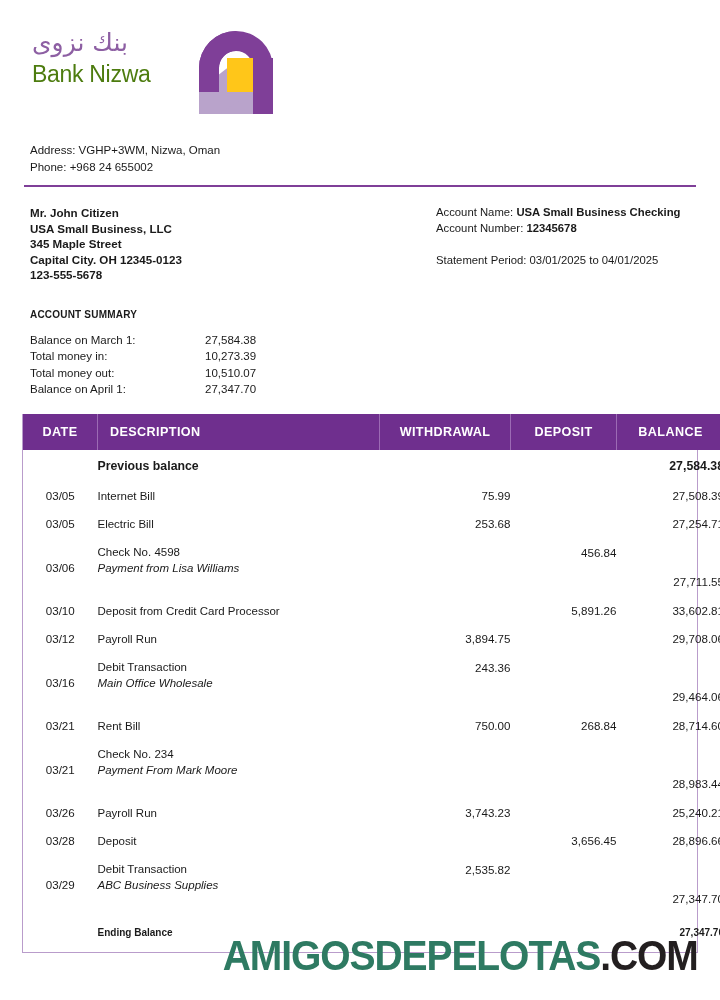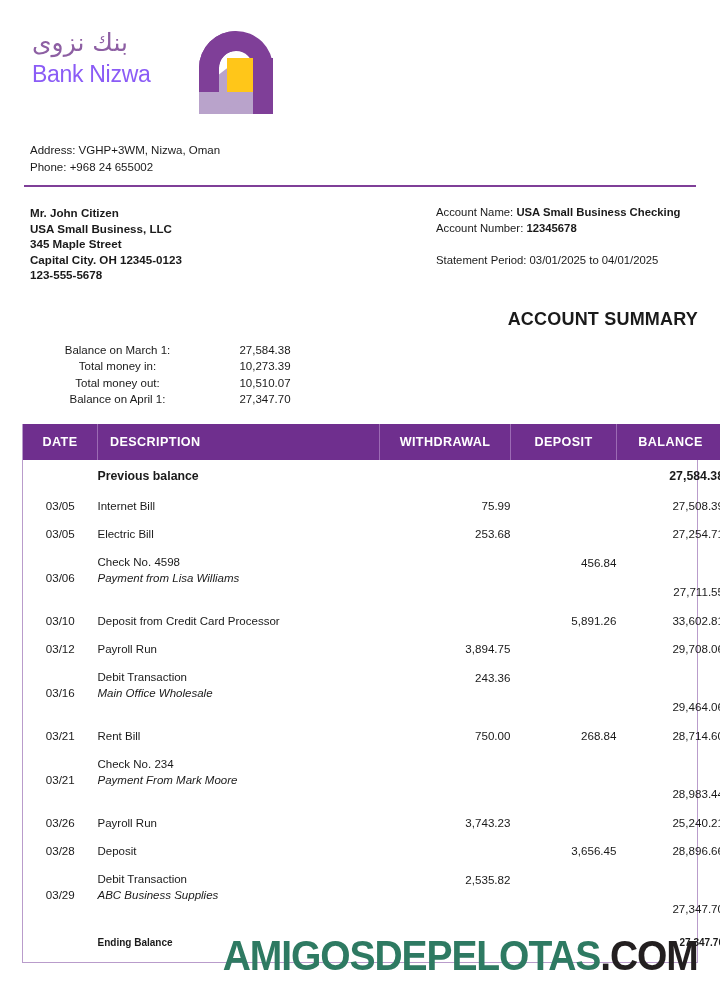--- a/index.html
+++ b/index.html
@@ -44,21 +44,21 @@
     letter-spacing: 0px;
     line-height: 30px;
     direction: rtl;
     text-align: left;
     width: 145px;
     margin-left: 2px;
   }
   .logo-latin {
     font-family: "Liberation Sans", sans-serif;
     font-size: 23px;
-    color: #8b5cf6;
+    color: #4d7c0f;
     line-height: 28px;
     margin-top: 2px;
     margin-left: 2px;
     letter-spacing: -0.3px;
   }
   .logo-mark {
     position: absolute;
     left: 165px;
     top: 0px;
     width: 82px;
@@ -106,33 +106,32 @@
   .info-right .val { font-weight: bold; }
   .stmt-period {
     margin-top: 17px;
     font-size: 11.3px;
   }
 
   
   .summary-title {
     margin-top: 26px;
     margin-left: 8px;
-    font-size: 18px;
+    font-size: 10px;
     font-weight: bold;
     letter-spacing: 0.2px;
-    text-align: right;
   }
   .summary-table {
     margin-top: 12px;
     margin-left: 8px;
     font-size: 11.5px;
     line-height: 16.5px;
     border-collapse: collapse;
   }
-  .summary-table td { padding: 0; text-align: center; }
+  .summary-table td { padding: 0; }
   .summary-table td.k { width: 175px; }
   .summary-table td.v { width: 120px; }
 
   
   .txn-wrap {
     margin-top: 16px;
     margin-left: 0px;
     margin-right: 0px;
     border: 1px solid #b99ccb;
     border-top: none;

